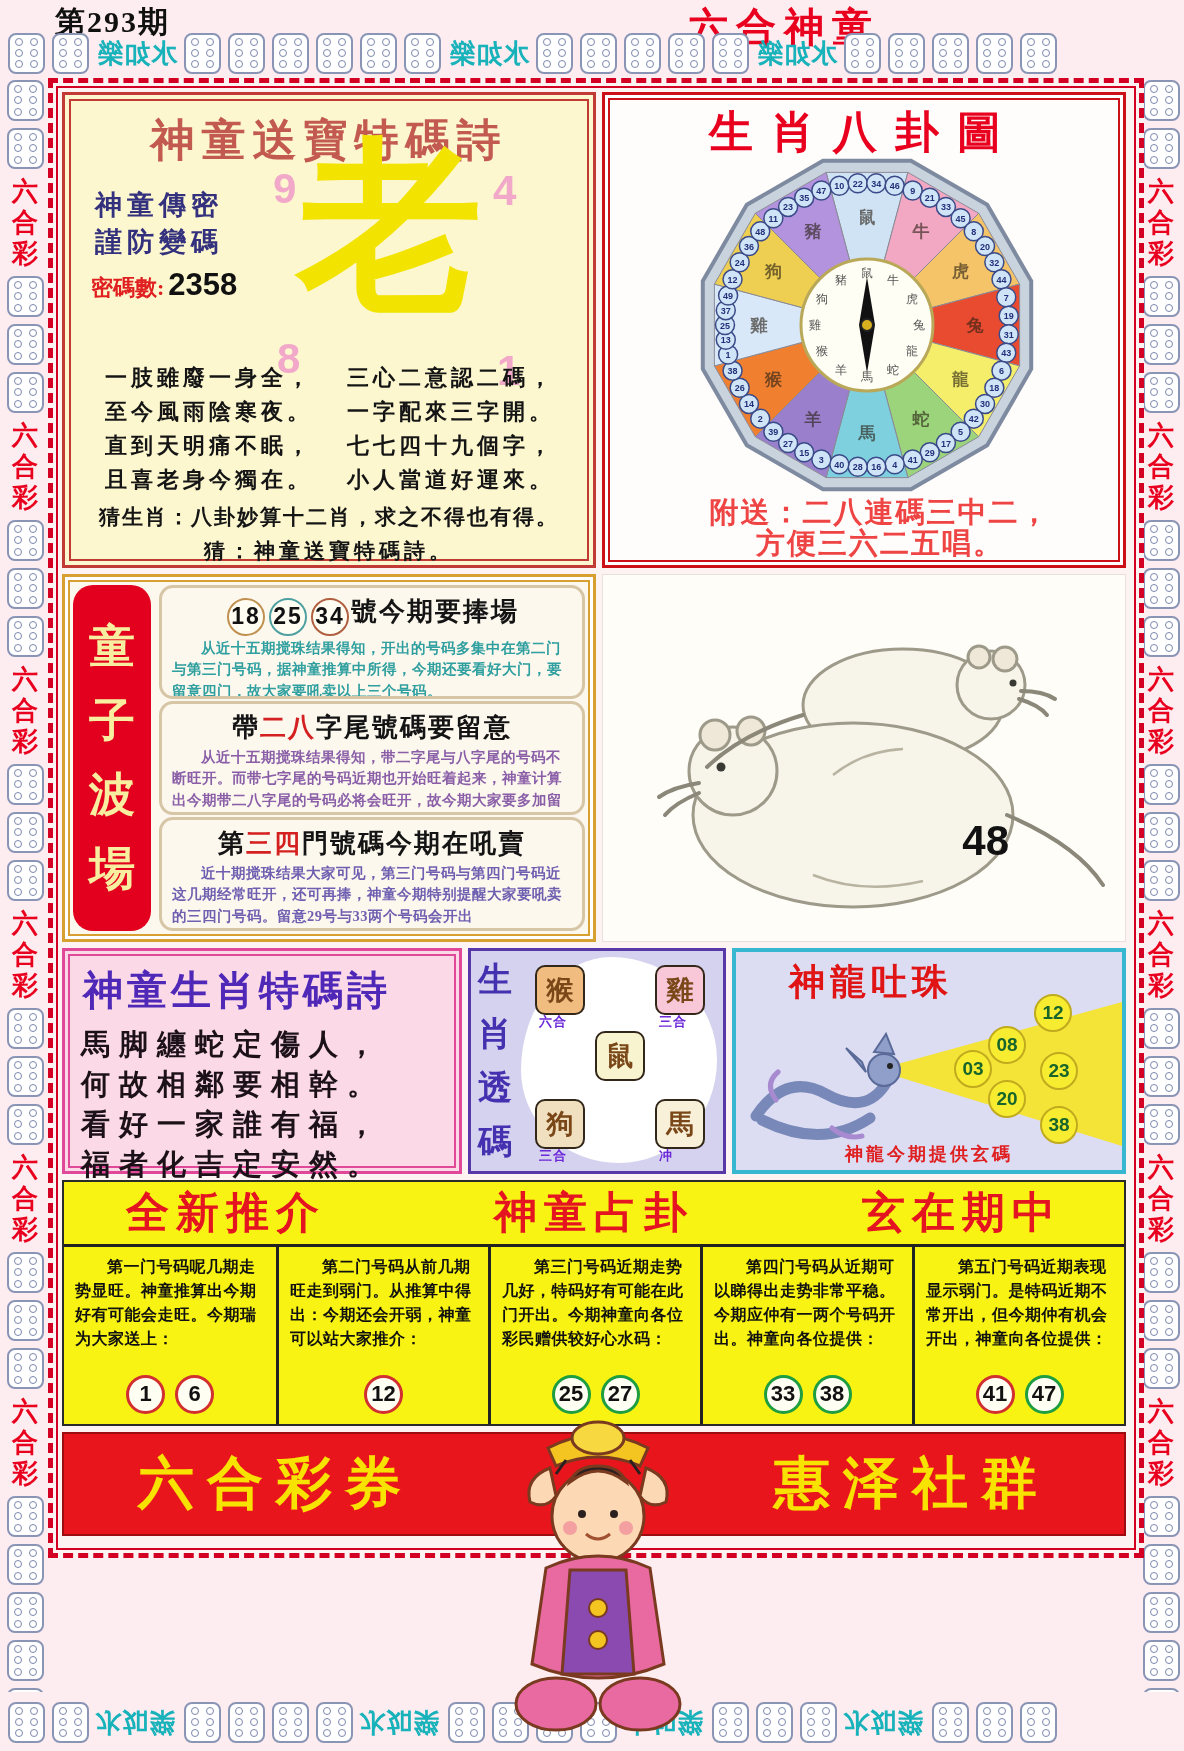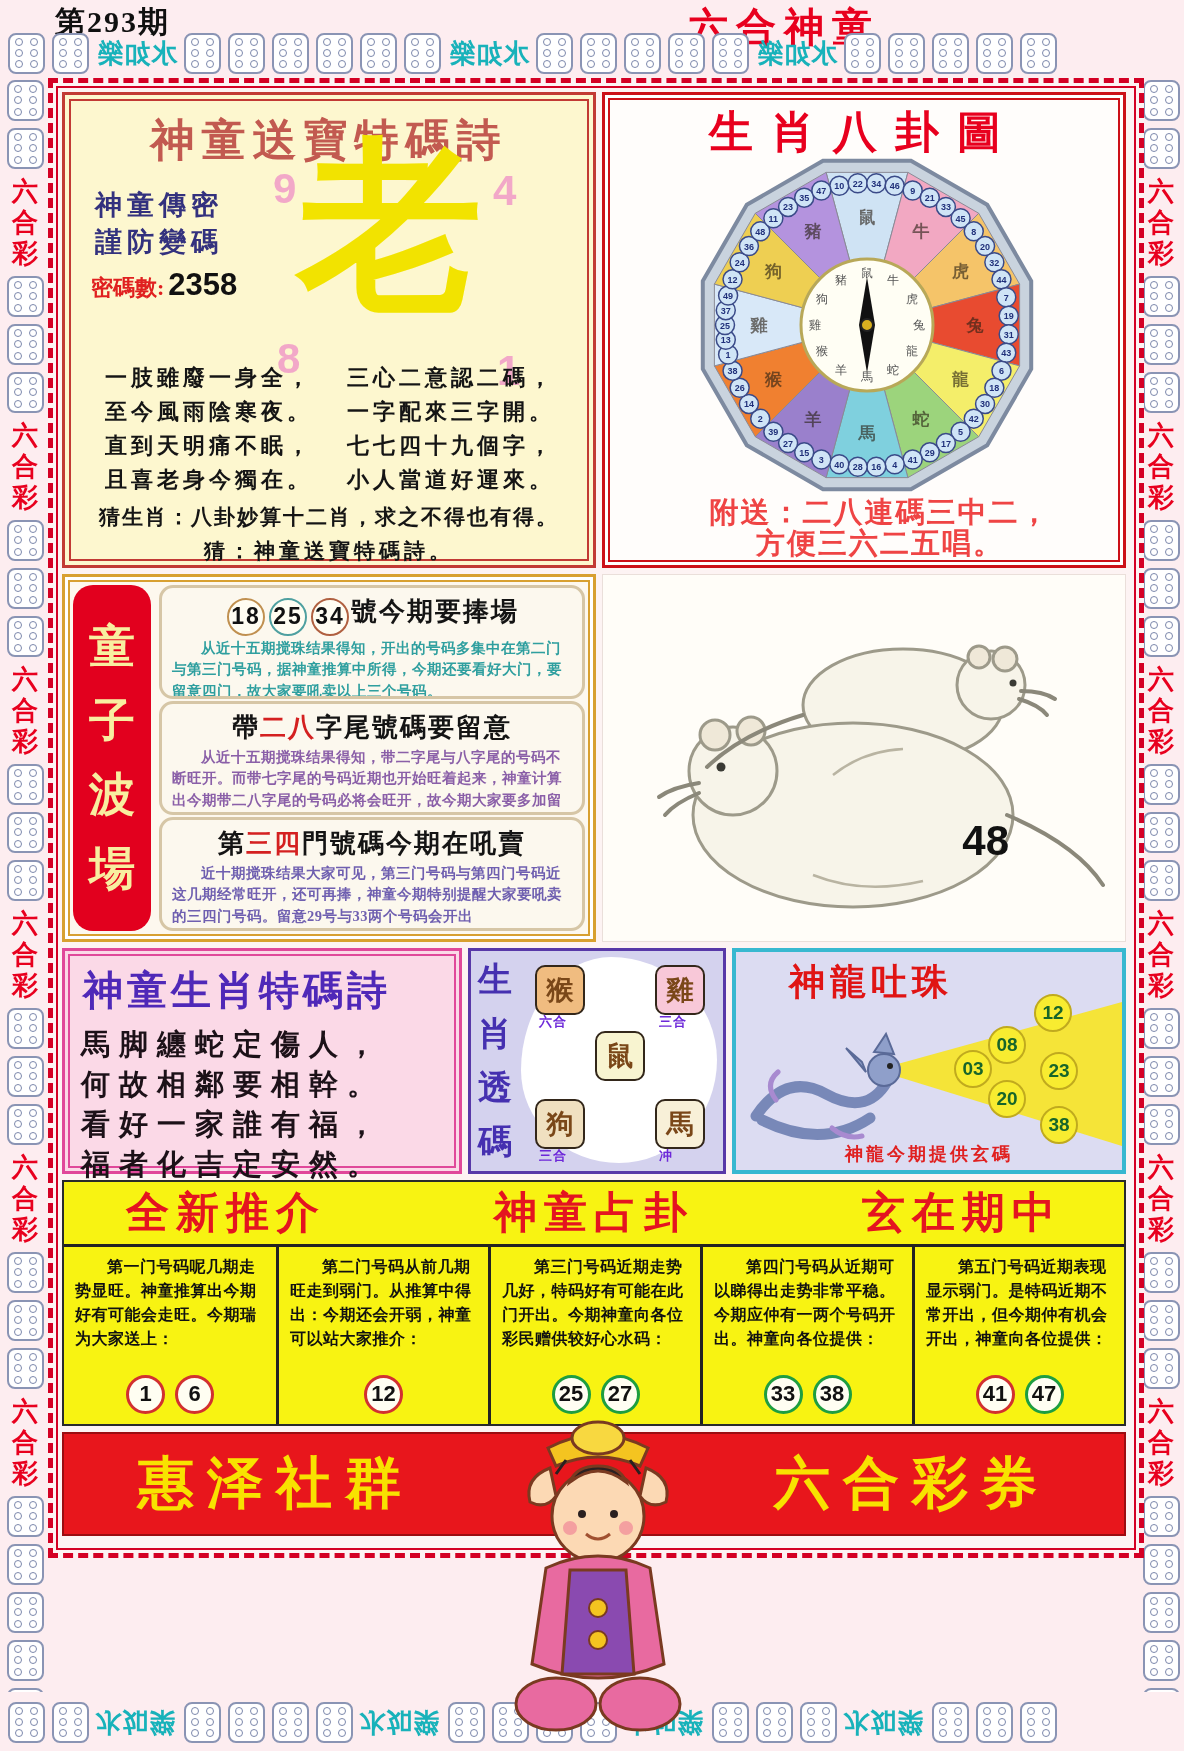--- a/index.html
+++ b/index.html
@@ -1122,22 +1122,22 @@
             <div class="gnums"><span class="gnum" style="border-color: rgb(30, 158, 64);">33</span><span class="gnum" style="border-color: rgb(30, 158, 64);">38</span></div>
           </div>
           <div class="gcol">
             <div class="gtext">第五门号码近期表现显示弱门。是特码近期不常开出，但今期仲有机会开出，神童向各位提供：</div>
             <div class="gnums"><span class="gnum" style="border-color: rgb(210, 48, 48);">41</span><span class="gnum" style="border-color: rgb(30, 158, 64);">47</span></div>
           </div>
         </div>
     </section>
 
     <section class="banner">
+      <span>六合彩券</span>
       <span>惠泽社群</span>
-      <span>六合彩券</span>
     </section>
   </div>
 
   <div class="child">
     <svg width="224" height="336" viewBox="0 0 224 336">
       <g stroke="#7a3a20" stroke-width="3">
         <path d="M62 40 q50 -26 100 0 l-8 18 q-42 -18 -84 0 z" fill="#f4c420"></path>
         <ellipse cx="112" cy="30" rx="26" ry="16" fill="#f8d840"></ellipse>
         <circle cx="112" cy="108" r="46" fill="#fcd9b4"></circle>
         <path d="M84 74 q28 -22 56 0 q-6 -16 -28 -16 q-22 0 -28 16z" fill="#2a2020"></path>

